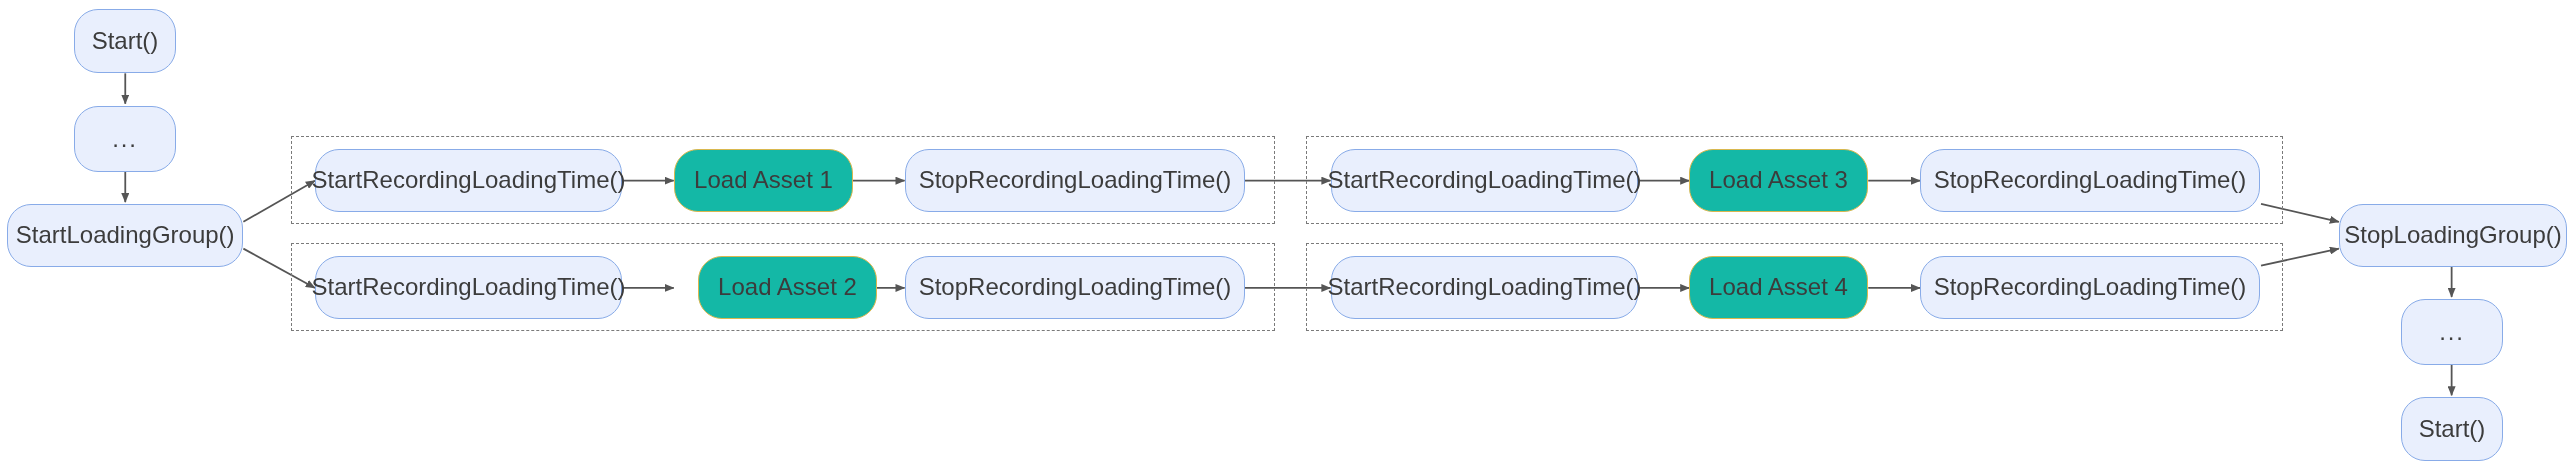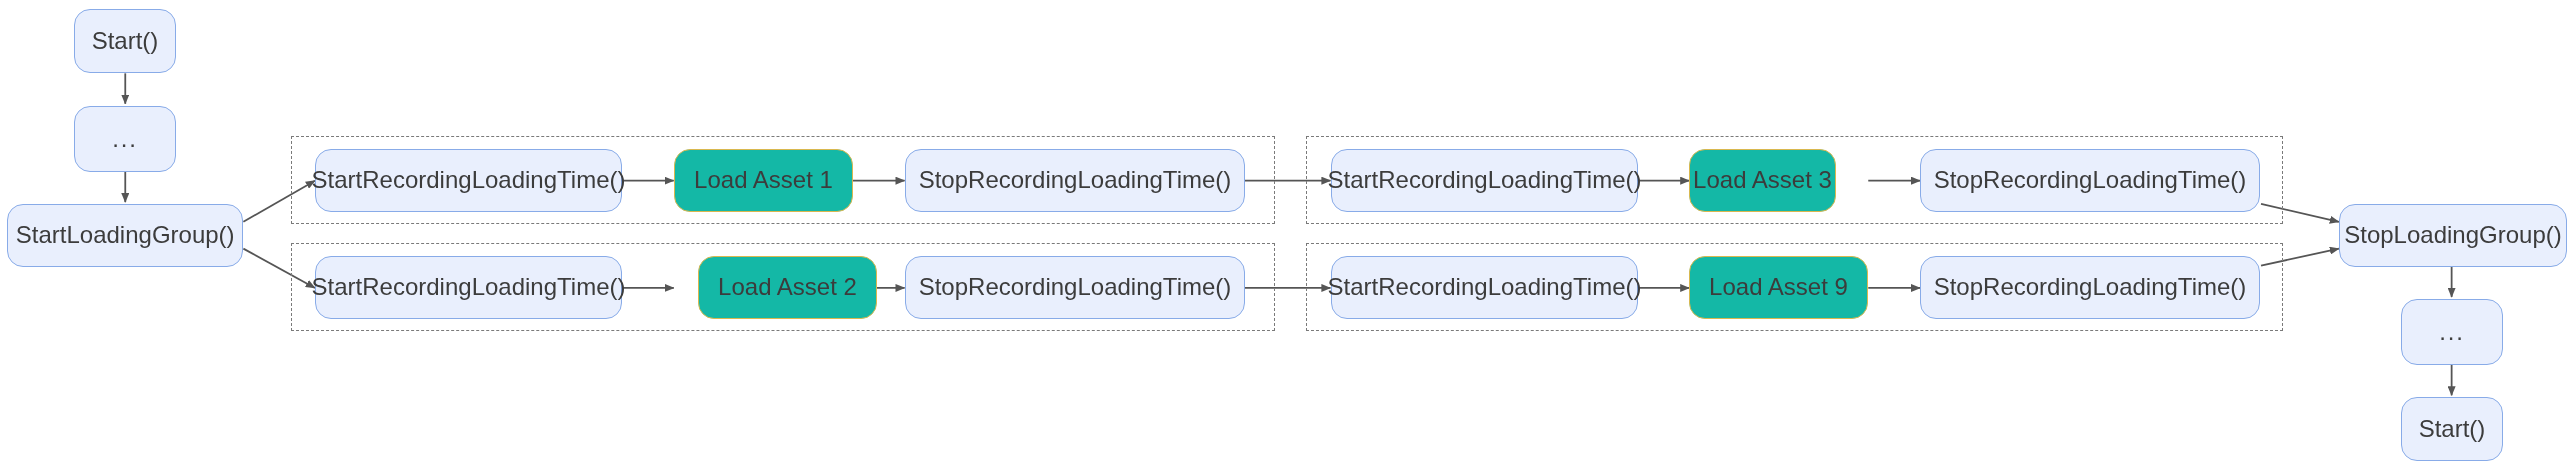--- a/index.html
+++ b/index.html
@@ -21,21 +21,21 @@
     width:2576px;
     height:474px;
     pointer-events:none;
   }
   .node{
     position:absolute;
     box-sizing:border-box;
     display:flex;
     align-items:center;
     justify-content:center;
-    border-radius:16px;
+    border-radius:24px;
     border-width:1.8px;
     border-style:solid;
     font-size:24px;
     line-height:1.1;
     color:#3c3c3c;
     white-space:nowrap;
     letter-spacing:0px;
     z-index:3;
   }
   .node.blue{
@@ -113,25 +113,25 @@
 
   <div class="node blue" style="left:315px; top:149px; width:307px; height:63px;">StartRecordingLoadingTime()</div>
   <div class="node yellow" style="left:674px; top:149px; width:179px; height:63px;">Load Asset 1</div>
   <div class="node blue" style="left:905px; top:149px; width:340px; height:63px;">StopRecordingLoadingTime()</div>
 
   <div class="node blue" style="left:315px; top:256px; width:307px; height:63px;">StartRecordingLoadingTime()</div>
   <div class="node yellow" style="left:674px; top:256px; width:179px; height:63px;margin-left:24px;">Load Asset 2</div>
   <div class="node blue" style="left:905px; top:256px; width:340px; height:63px;">StopRecordingLoadingTime()</div>
 
   <div class="node blue" style="left:1331px; top:149px; width:307px; height:63px;">StartRecordingLoadingTime()</div>
-  <div class="node yellow" style="left:1689px; top:149px; width:147px; height:63px;">Load Asset 3</div>
+  <div class="node yellow" style="left:1689px; top:149px; width:179px; height:63px;">Load Asset 3</div>
   <div class="node blue" style="left:1920px; top:149px; width:340px; height:63px;">StopRecordingLoadingTime()</div>
 
   <div class="node blue" style="left:1331px; top:256px; width:307px; height:63px;">StartRecordingLoadingTime()</div>
-  <div class="node yellow" style="left:1689px; top:256px; width:179px; height:63px;">Load Asset 9</div>
+  <div class="node yellow" style="left:1689px; top:256px; width:179px; height:63px;">Load Asset 4</div>
   <div class="node blue" style="left:1920px; top:256px; width:340px; height:63px;">StopRecordingLoadingTime()</div>
 
   <div class="node blue" style="left:2339px; top:204px; width:228px; height:63px;">StopLoadingGroup()</div>
 
   <div class="node blue ellipsis" style="left:2401px; top:299px; width:102px; height:66px;">...</div>
 
   <div class="node blue" style="left:2401px; top:397px; width:102px; height:64px;">Start()</div>
 
 </div>
 

